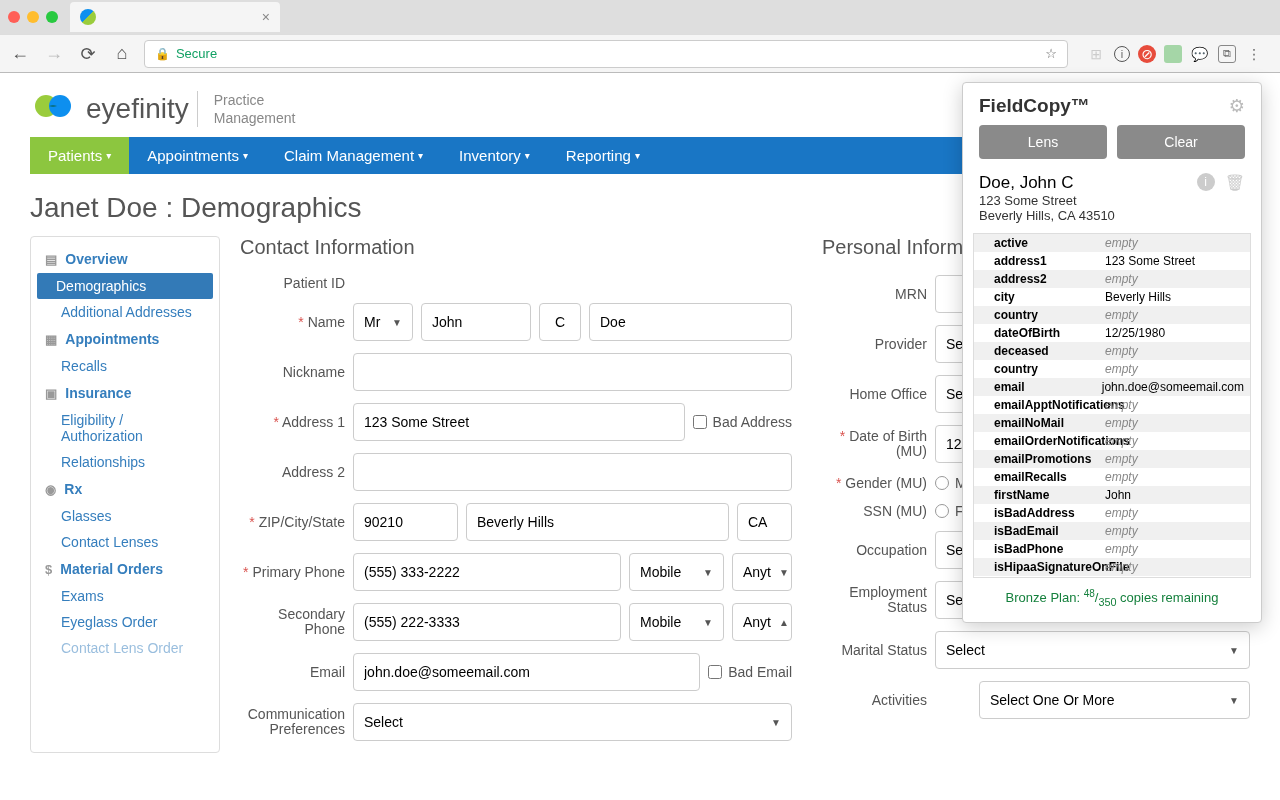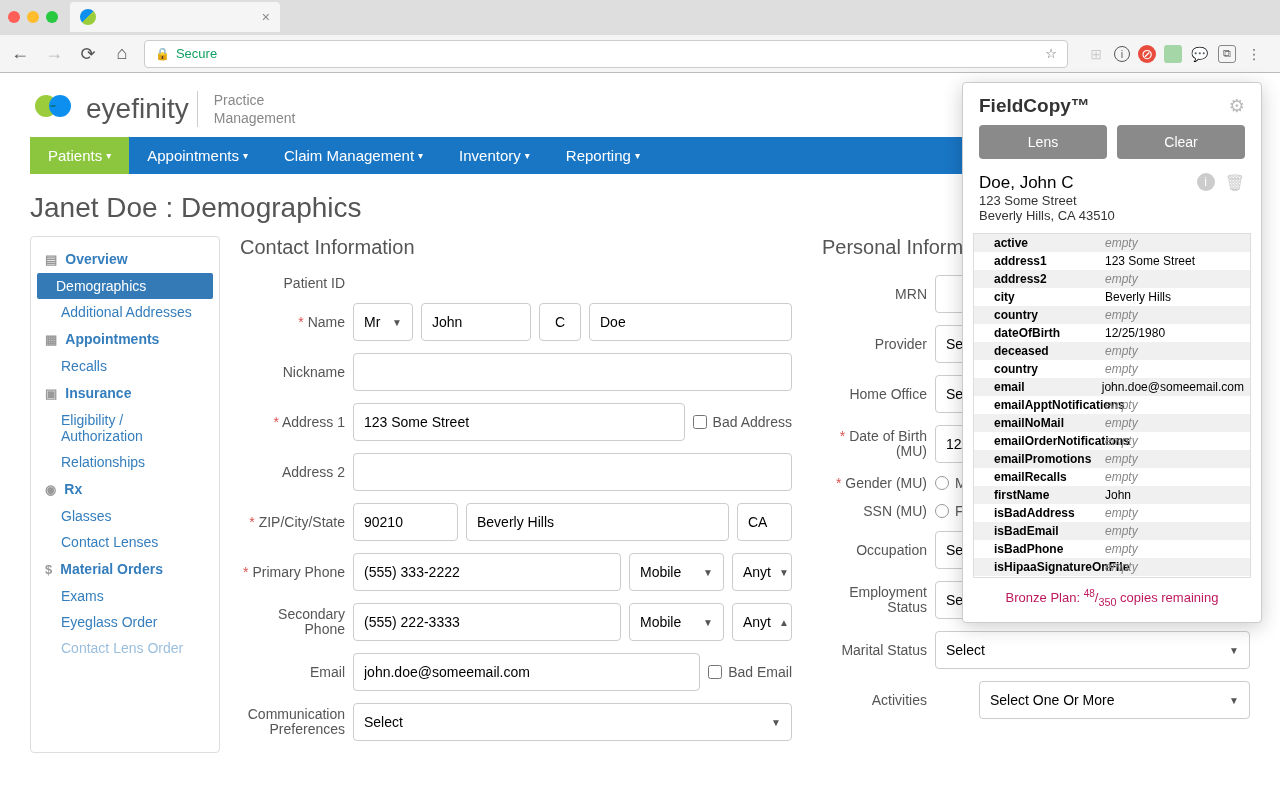--- a/index.html
+++ b/index.html
@@ -74,21 +74,21 @@
 .fc-ident { padding: 0 16px 10px; position: relative; }
 .fc-ident .name { font-weight: normal; font-size: 17px; }
 .fc-ident .addr1, .fc-ident .addr2 { font-size: 13px; color: #333; }
 .fc-ident .icons { position: absolute; right: 16px; top: 0; display: flex; gap: 10px; color: #ccc; font-size: 16px; }
 .fc-table { border: 1px solid #ddd; margin: 0 10px; max-height: 345px; overflow: hidden; font-size: 12px; }
 .fc-table .tr { display: flex; }
 .fc-table .tr:nth-child(odd) { background: #f0f0f0; }
 .fc-table .tr .k { width: 125px; padding: 2px 20px; font-weight: bold; }
 .fc-table .tr .v { flex: 1; padding: 2px 6px; }
 .fc-table .tr .v.empty { font-style: italic; color: #888; }
-.fc-foot { text-align: center; padding: 10px 0 14px; font-size: 13px; color: #be185d; }
+.fc-foot { text-align: center; padding: 10px 0 14px; font-size: 13px; color: #15803d; }
 .fc-foot sup { font-size: 10px; }
 svg.logo-svg { width: 48px; height: 30px; }
 </style>
 </head>
 <body>
 
 <div class="browser-chrome">
   <div class="tab-row">
     <div class="traffic-lights">
       <div class="dot red"></div>

